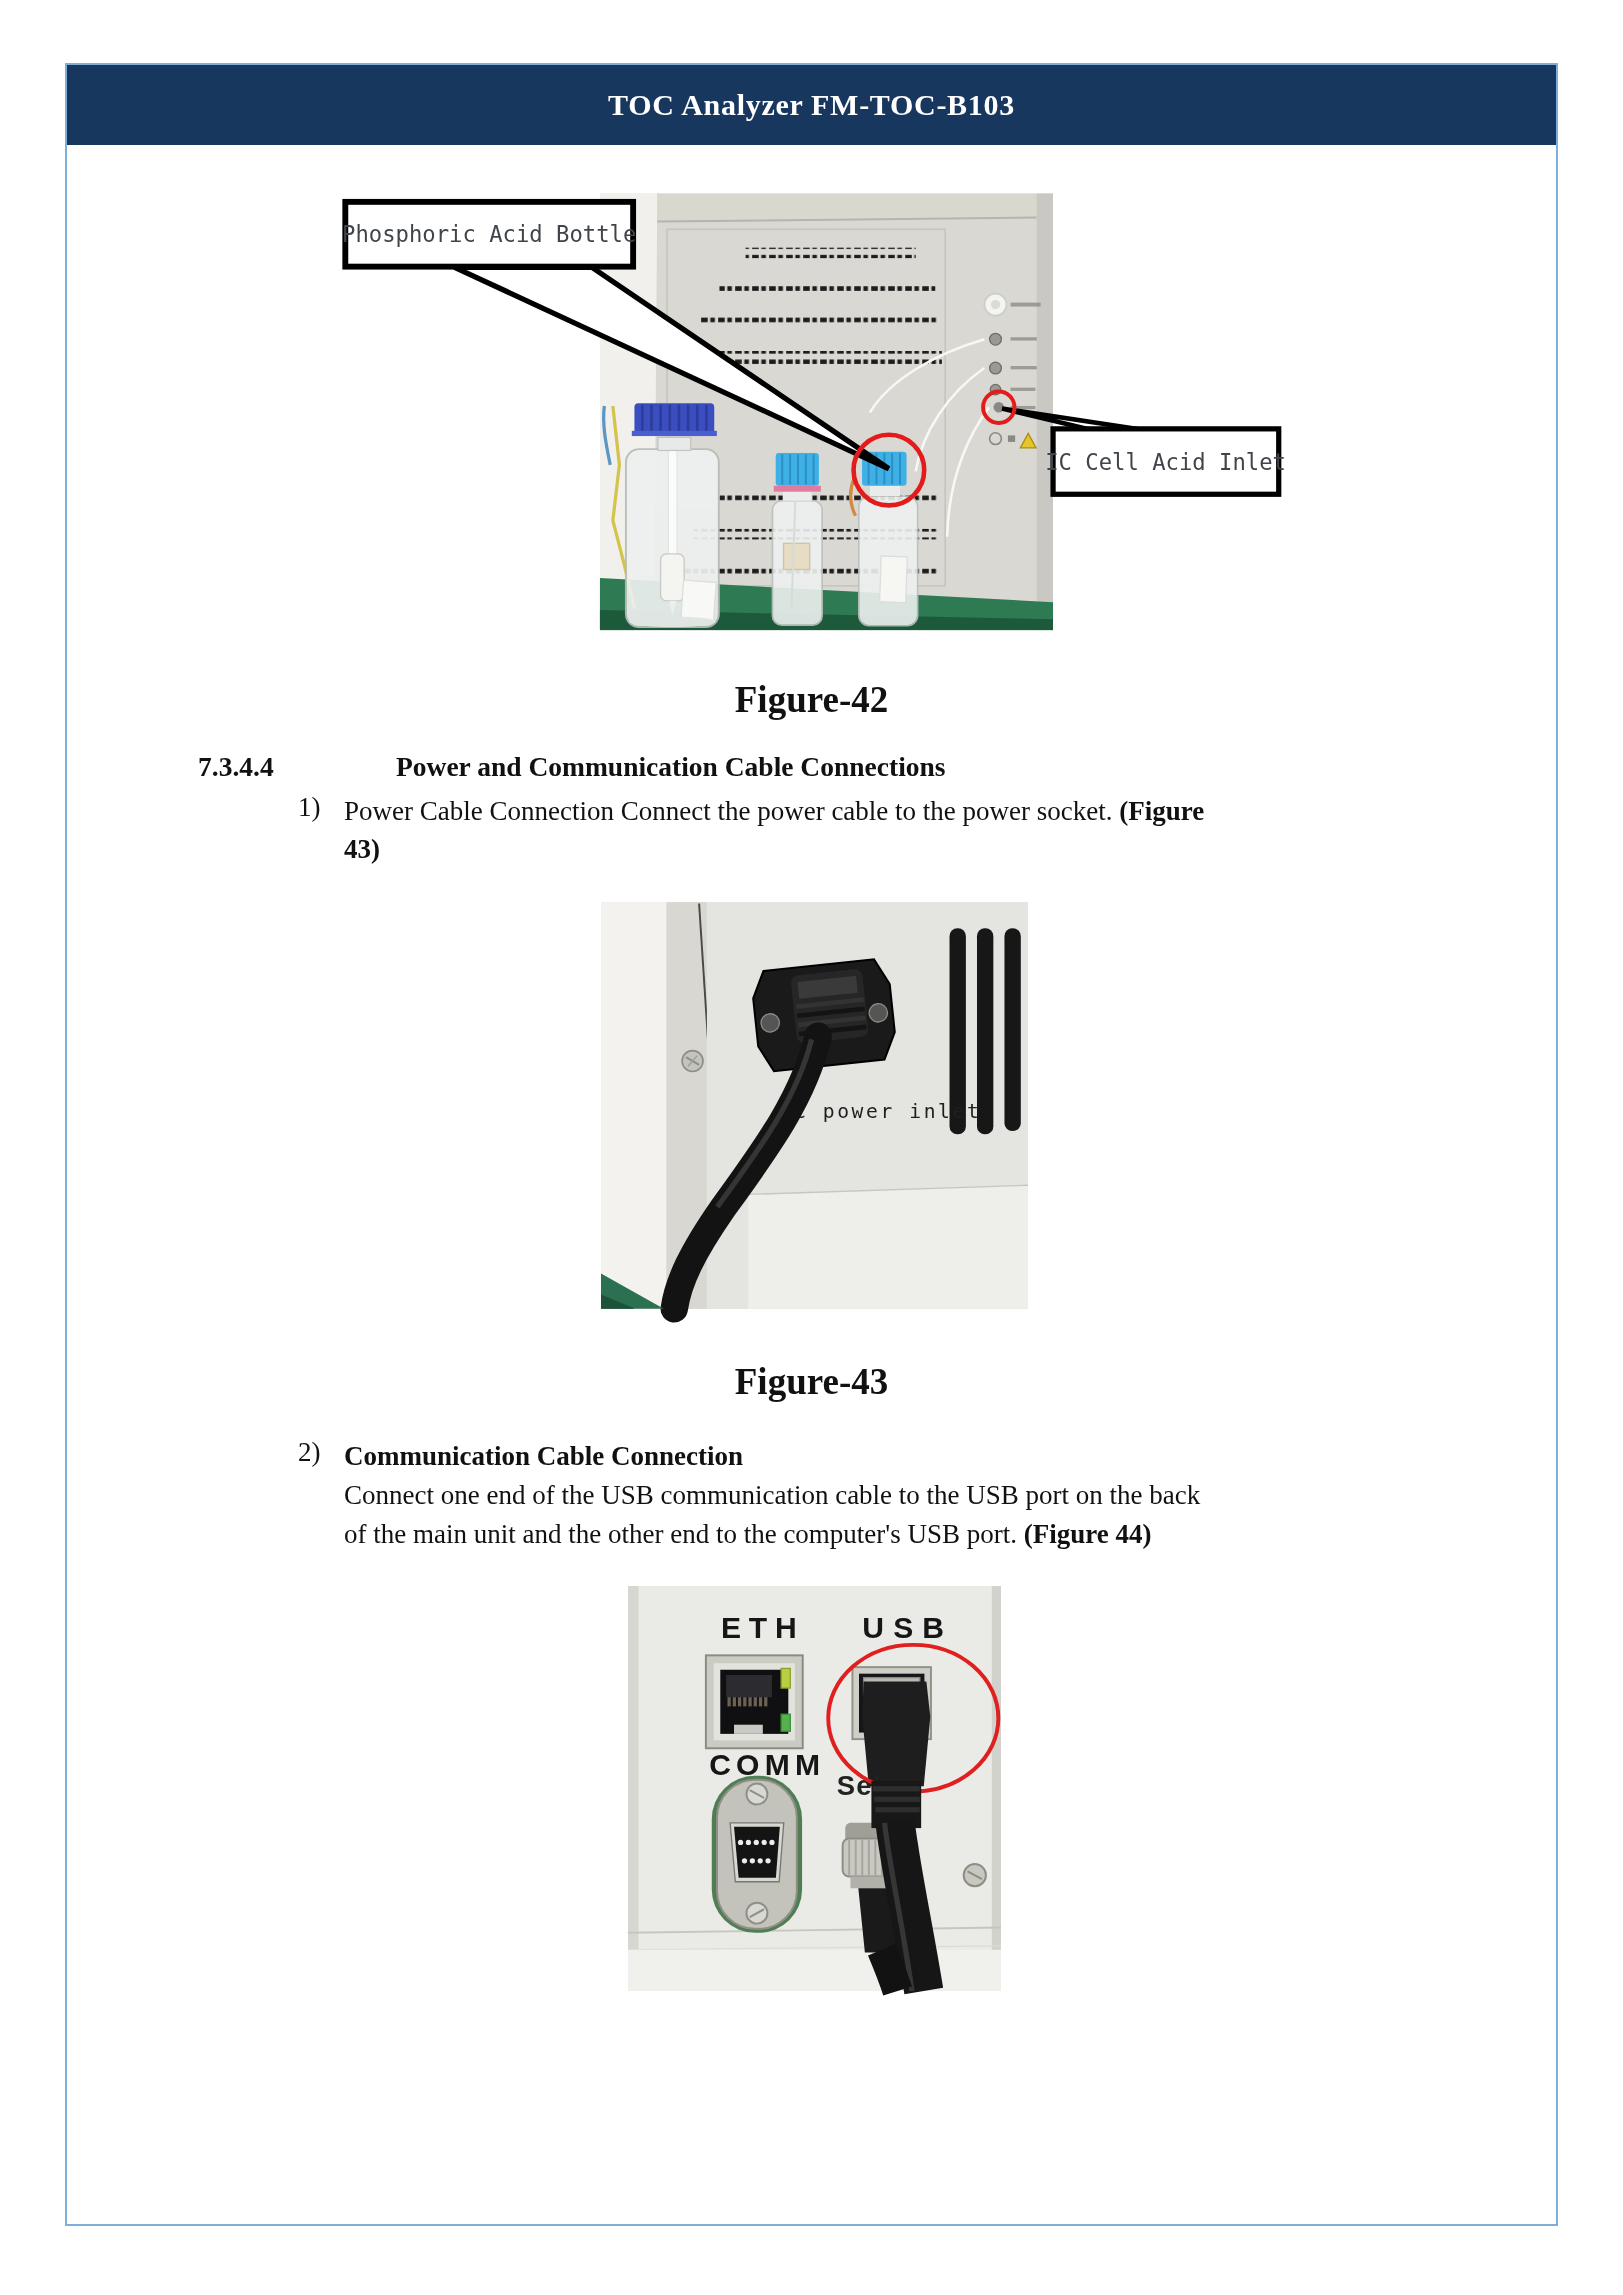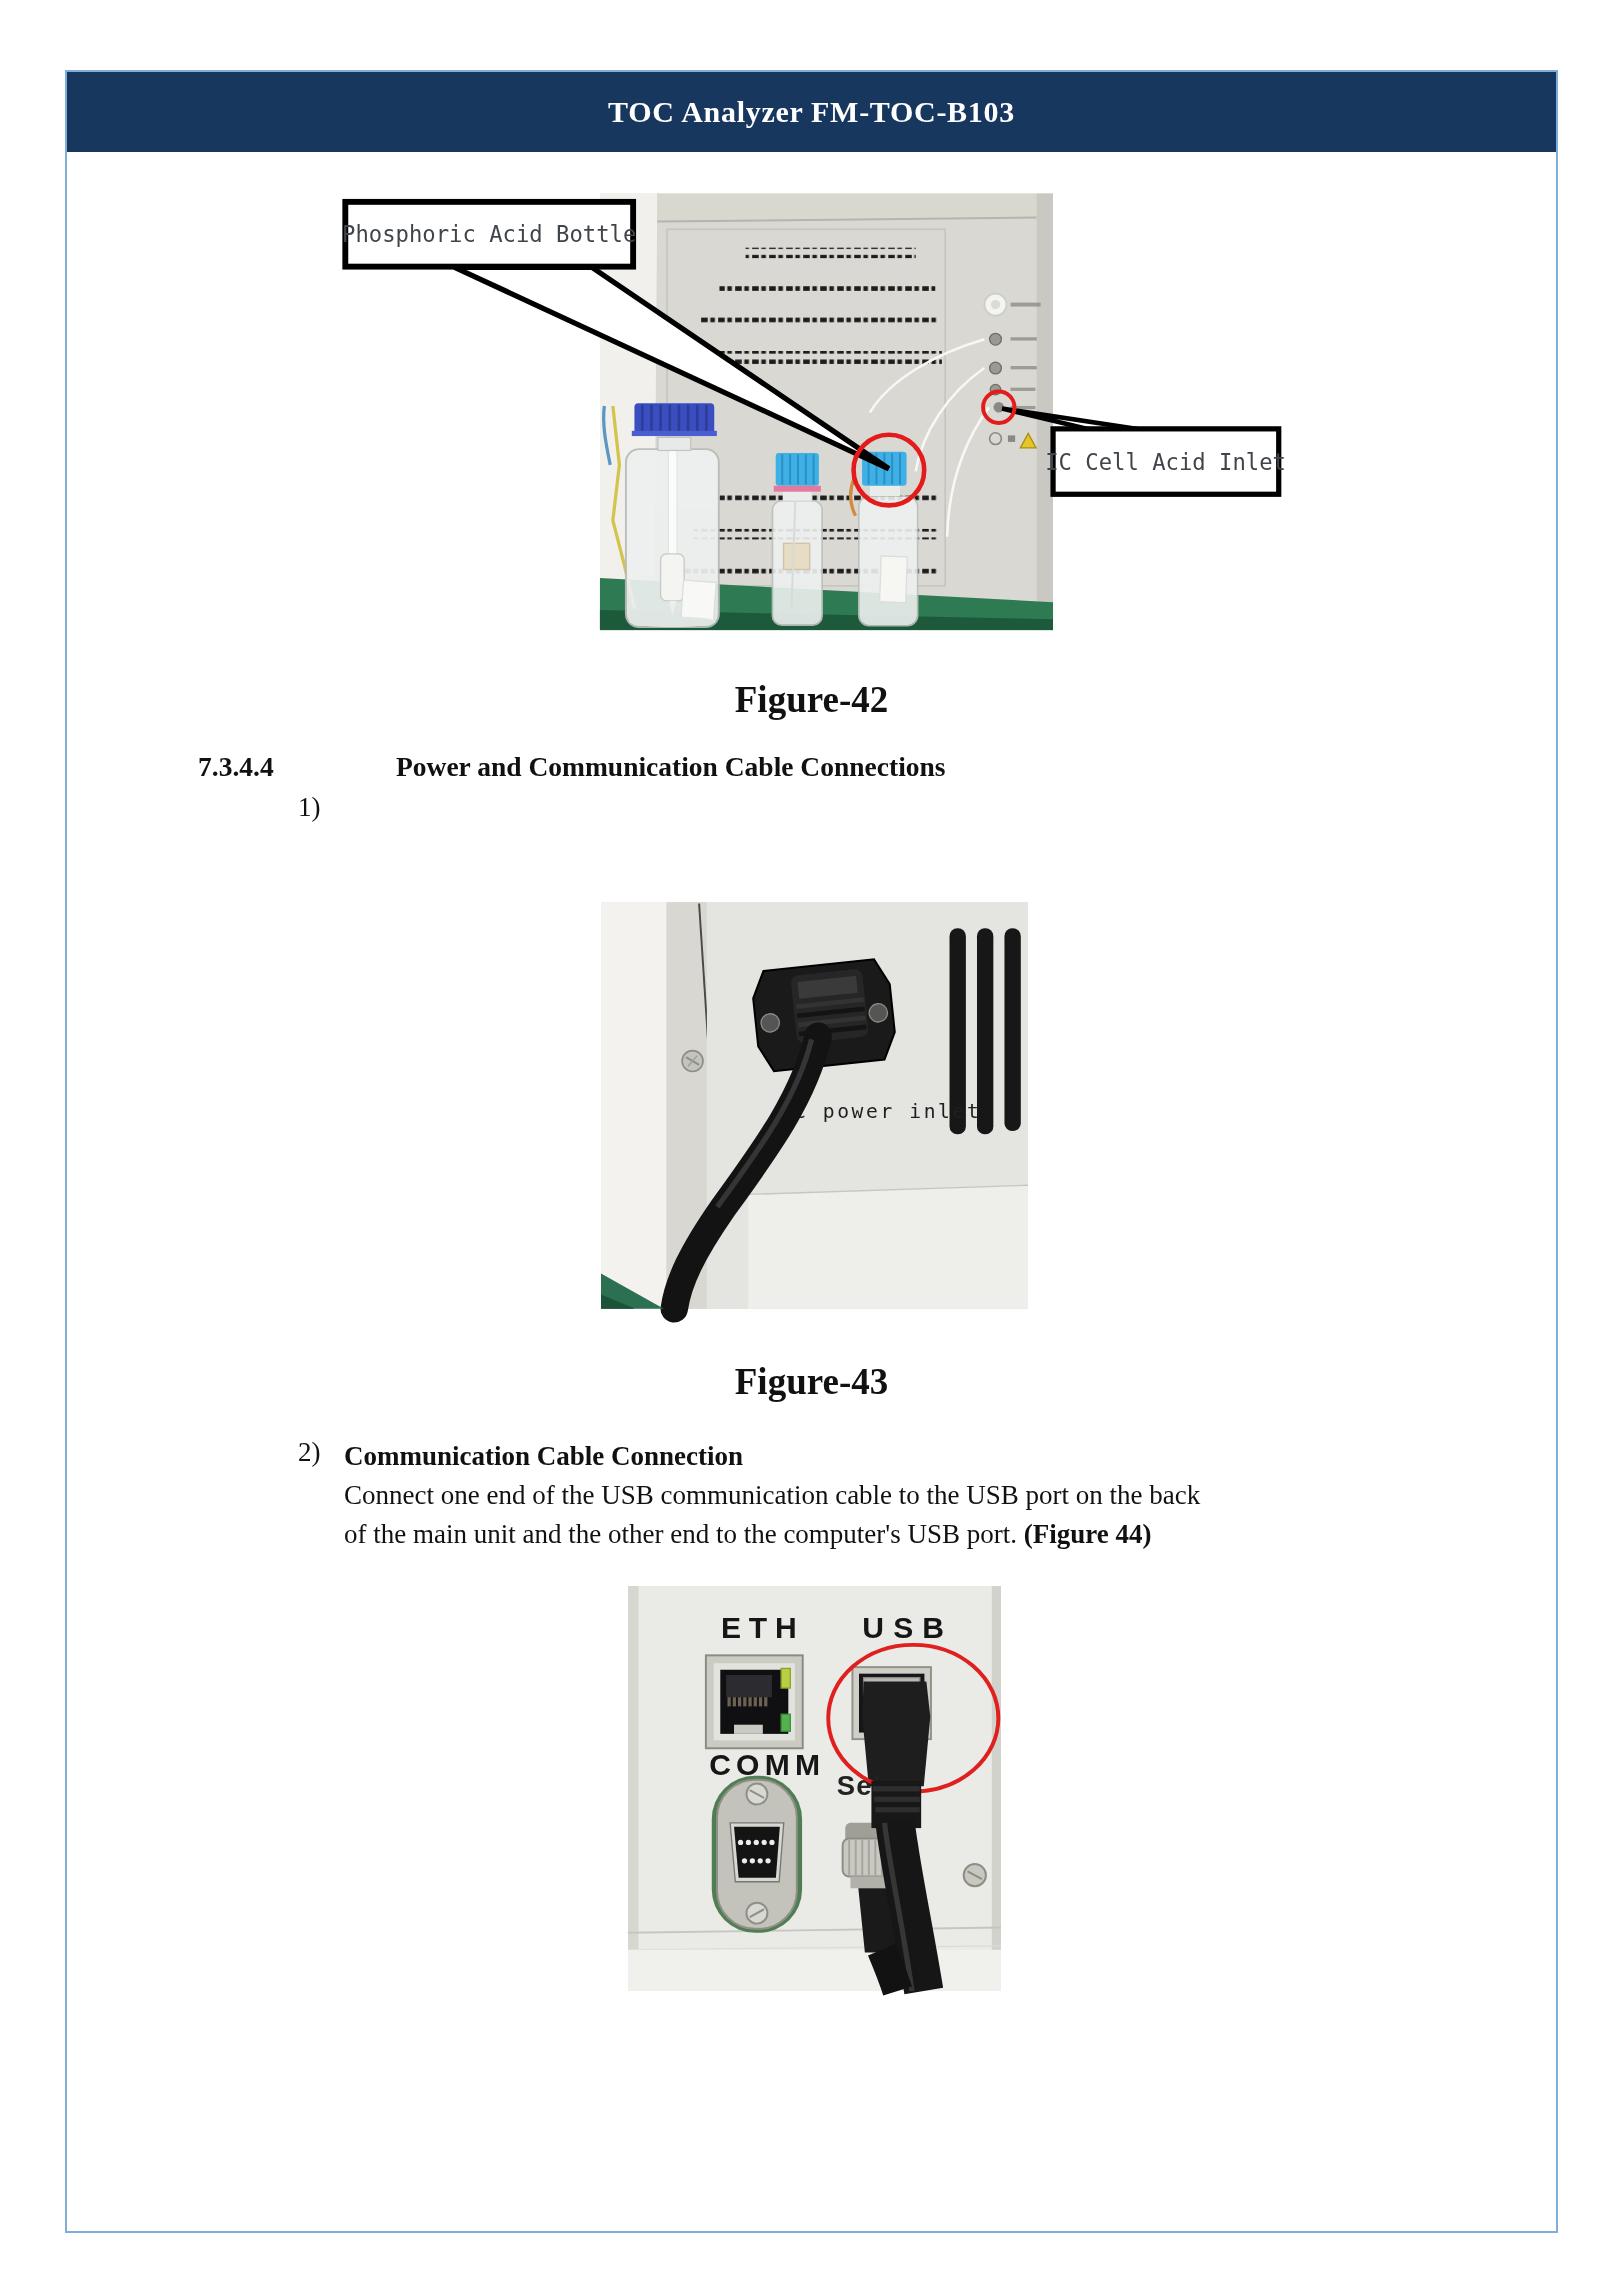--- a/index.html
+++ b/index.html
@@ -1,18 +1,18 @@
 <!DOCTYPE html>
 <html style="font-size:10.5px"><head>
 <meta charset="utf-8">
 <style>
   html,body{margin:0;padding:0;background:#ffffff;}
   .page{position:relative;width:1623px;height:2295px;background:#ffffff;overflow:hidden;
         font-family:"Liberation Serif", serif;color:#111;}
-  .frame{position:absolute;left:65px;top:70px;width:1493px;height:2163px;
+  .frame{position:absolute;left:65px;top:63px;width:1493px;height:2163px;
          border:2.6px solid #7fafd9;box-sizing:border-box;background:#fff;}
   .header-bar{position:absolute;left:0;top:0;width:100%;height:80px;background:#17375e;
               display:flex;align-items:center;justify-content:center;}
   .header-title{color:#ffffff;font-size:30px;font-weight:bold;letter-spacing:0.7px;
                 font-family:"Liberation Serif", serif;}
   .caption{position:absolute;left:0;width:1623px;text-align:center;font-weight:bold;
            font-size:37px;}
   .sect-num{position:absolute;left:198px;font-size:27.5px;font-weight:bold;white-space:nowrap;}
   .sect-title{position:absolute;left:396px;font-size:27.5px;font-weight:bold;white-space:nowrap;}
   .li-marker{position:absolute;left:298px;font-size:27px;white-space:nowrap;}
@@ -166,20 +166,24 @@
       <text x="1282" y="428" text-anchor="middle" class="mono-label" font-size="34" fill="#40454b">IC Cell Acid Inlet</text>
     </g>
   </svg>
 
   <div class="caption" style="top:678px">Figure-42</div>
 
   <span class="sect-num" style="top:751px">7.3.4.4</span>
   <span class="sect-title" style="top:751px">Power and Communication Cable Connections</span>
 
   <span class="li-marker" style="top:792px">1)</span>
+  <div class="li-text" style="top:792px">
+    <div class="line"><span>Power Cable Connection Connect the power cable to the power socket.</span> <b>(Figure</b></div>
+    <div class="line"><b>43)</b></div>
+  </div>
 
   <svg style="left:601px;top:902px" width="427" height="407" viewBox="0 0 653 622">
     <rect x="0" y="0" width="653" height="622" fill="#e8e8e4"></rect>
     <rect x="0" y="0" width="100" height="622" fill="#f3f2ee"></rect>
     <rect x="100" y="0" width="62" height="622" fill="#d8d7d2"></rect>
     <line x1="150" y1="2" x2="166" y2="248" stroke="#4a4a48" stroke-width="3"></line>
     <rect x="162" y="0" width="491" height="622" fill="#e4e4e0"></rect>
     <path d="M225,448 L653,434" stroke="#c7c7c2" stroke-width="4" fill="none"></path>
     <polygon points="225,448 653,434 653,622 225,622" fill="#eeeeea"></polygon>
 

